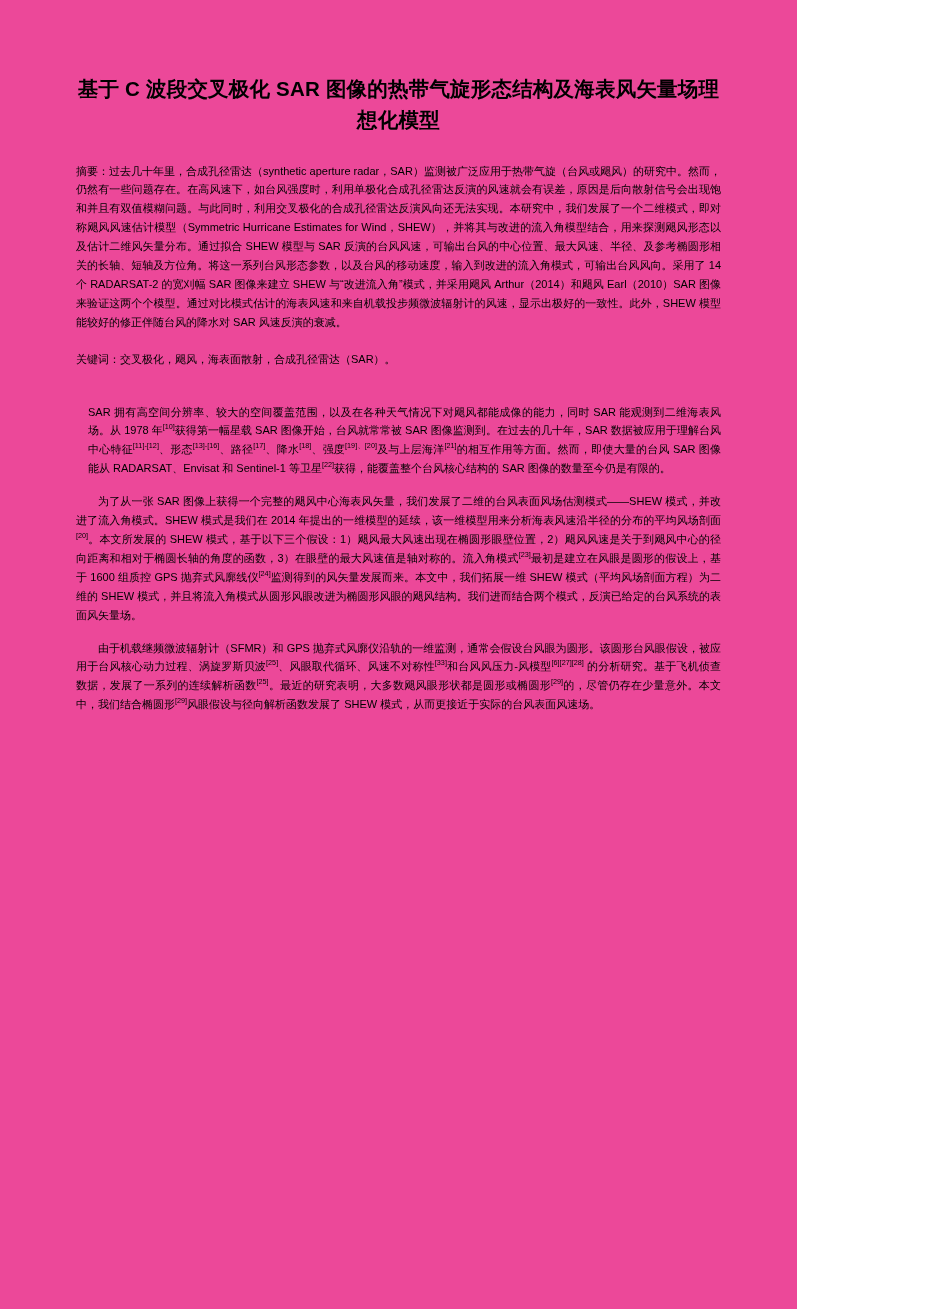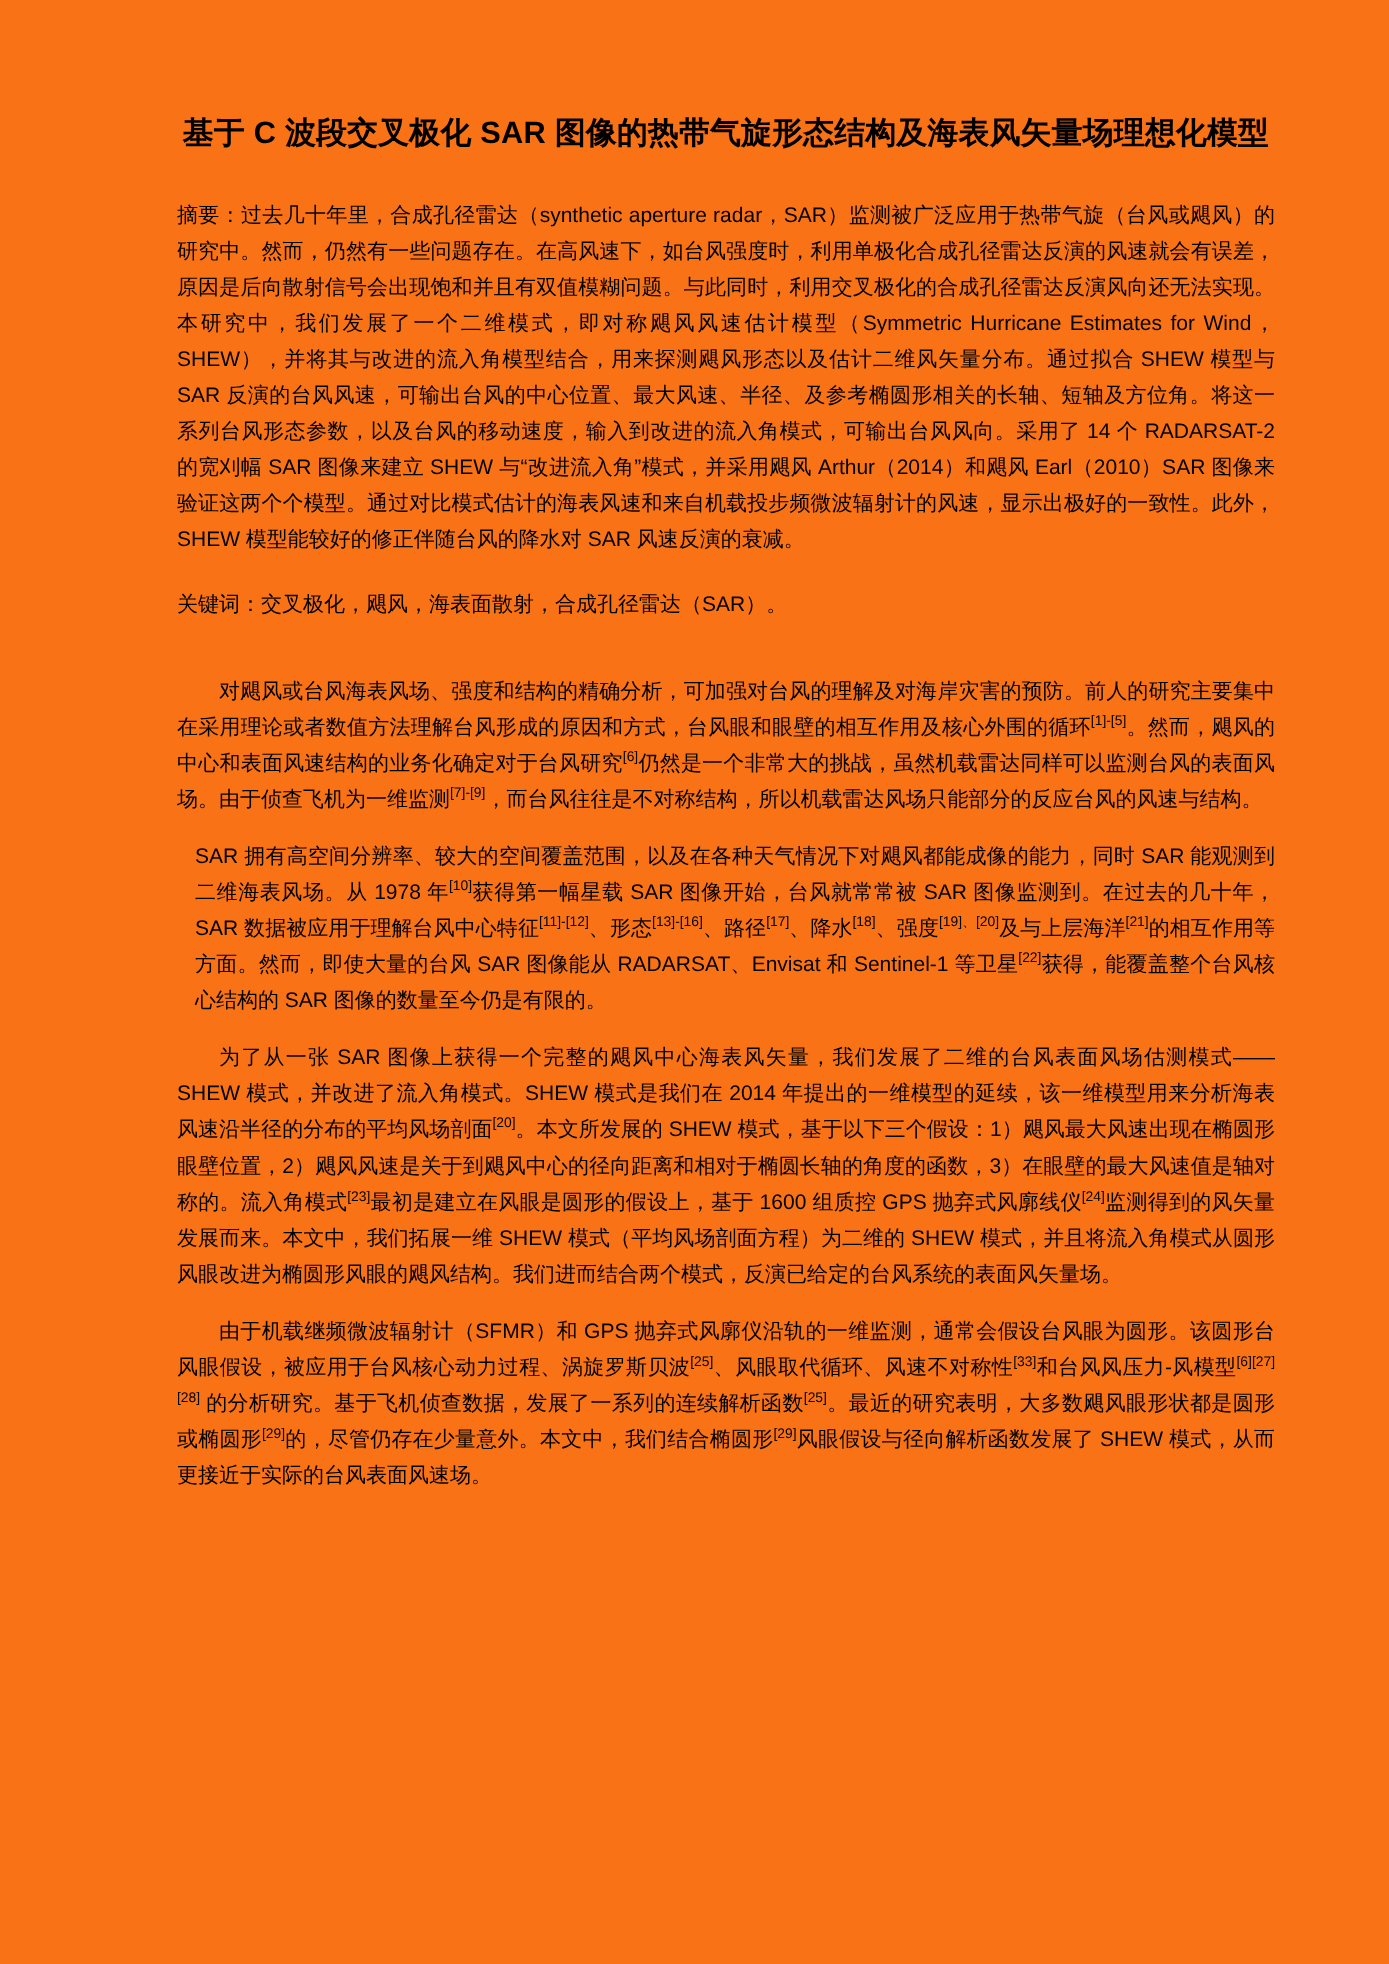--- a/index.html
+++ b/index.html
@@ -7,38 +7,38 @@
     padding: 0;
     background: #ffffff;
   }
   body {
     width: 926px;
     height: 1309px;
     font-family: "Liberation Sans", "DejaVu Sans", sans-serif;
     color: #000000;
   }
   .page {
-    width: 926px;
+    width: 797px;
     height: 1309px;
     box-sizing: border-box;
-    padding: 58px 76px 40px 118px;
+    padding: 58px 76px 40px 76px;
     position: relative;
-    background: #f97316;
+    background: #ec4899;
   }
   .title {
     font-size: 20.5px;
     font-weight: bold;
     text-align: center;
     line-height: 1.5;
     margin: 16px 0 26px 0;
     letter-spacing: 0.2px;
   }
   p {
     margin: 0 0 14px 0;
-    font-size: 14px;
+    font-size: 11px;
     line-height: 1.72;
     text-align: justify;
     text-justify: inter-ideograph;
   }
   .abstract {
     text-indent: 0;
   }
   .keywords {
     margin-top: 18px;
     margin-bottom: 34px;
@@ -67,19 +67,18 @@
 <div class="page">
 
   <h1 class="title">基于 C 波段交叉极化 SAR 图像的热带气旋形态结构及海表风矢量场理想化模型</h1>
 
   <p class="abstract">摘要：过去几十年里，合成孔径雷达（synthetic aperture radar，SAR）监测被广泛应用于热带气旋（台风或飓风）的研究中。然而，仍然有一些问题存在。在高风速下，如台风强度时，利用单极化合成孔径雷达反演的风速就会有误差，原因是后向散射信号会出现饱和并且有双值模糊问题。与此同时，利用交叉极化的合成孔径雷达反演风向还无法实现。本研究中，我们发展了一个二维模式，即对称飓风风速估计模型（Symmetric Hurricane Estimates for Wind，SHEW），并将其与改进的流入角模型结合，用来探测飓风形态以及估计二维风矢量分布。通过拟合 SHEW 模型与 SAR 反演的台风风速，可输出台风的中心位置、最大风速、半径、及参考椭圆形相关的长轴、短轴及方位角。将这一系列台风形态参数，以及台风的移动速度，输入到改进的流入角模式，可输出台风风向。采用了 14 个 RADARSAT-2 的宽刈幅 SAR 图像来建立 SHEW 与“改进流入角”模式，并采用飓风 Arthur（2014）和飓风 Earl（2010）SAR 图像来验证这两个个模型。通过对比模式估计的海表风速和来自机载投步频微波辐射计的风速，显示出极好的一致性。此外，SHEW 模型能较好的修正伴随台风的降水对 SAR 风速反演的衰减。</p>
 
   <p class="keywords">关键词：交叉极化，飓风，海表面散射，合成孔径雷达（SAR）。</p>
 
 
   <div id="section-body">
-      <p class="body-par">对飓风或台风海表风场、强度和结构的精确分析，可加强对台风的理解及对海岸灾害的预防。前人的研究主要集中在采用理论或者数值方法理解台风形成的原因和方式，台风眼和眼壁的相互作用及核心外围的循环<sup>[1]-[5]</sup>。然而，飓风的中心和表面风速结构的业务化确定对于台风研究<sup>[6]</sup>仍然是一个非常大的挑战，虽然机载雷达同样可以监测台风的表面风场。由于侦查飞机为一维监测<sup>[7]-[9]</sup>，而台风往往是不对称结构，所以机载雷达风场只能部分的反应台风的风速与结构。</p>
       <p class="body-par noindent">SAR 拥有高空间分辨率、较大的空间覆盖范围，以及在各种天气情况下对飓风都能成像的能力，同时 SAR 能观测到二维海表风场。从 1978 年<sup>[10]</sup>获得第一幅星载 SAR 图像开始，台风就常常被 SAR 图像监测到。在过去的几十年，SAR 数据被应用于理解台风中心特征<sup>[11]-[12]</sup>、形态<sup>[13]-[16]</sup>、路径<sup>[17]</sup>、降水<sup>[18]</sup>、强度<sup>[19]、[20]</sup>及与上层海洋<sup>[21]</sup>的相互作用等方面。然而，即使大量的台风 SAR 图像能从 RADARSAT、Envisat 和 Sentinel-1 等卫星<sup>[22]</sup>获得，能覆盖整个台风核心结构的 SAR 图像的数量至今仍是有限的。</p>
       <p class="body-par">为了从一张 SAR 图像上获得一个完整的飓风中心海表风矢量，我们发展了二维的台风表面风场估测模式——SHEW 模式，并改进了流入角模式。SHEW 模式是我们在 2014 年提出的一维模型的延续，该一维模型用来分析海表风速沿半径的分布的平均风场剖面<sup>[20]</sup>。本文所发展的 SHEW 模式，基于以下三个假设：1）飓风最大风速出现在椭圆形眼壁位置，2）飓风风速是关于到飓风中心的径向距离和相对于椭圆长轴的角度的函数，3）在眼壁的最大风速值是轴对称的。流入角模式<sup>[23]</sup>最初是建立在风眼是圆形的假设上，基于 1600 组质控 GPS 抛弃式风廓线仪<sup>[24]</sup>监测得到的风矢量发展而来。本文中，我们拓展一维 SHEW 模式（平均风场剖面方程）为二维的 SHEW 模式，并且将流入角模式从圆形风眼改进为椭圆形风眼的飓风结构。我们进而结合两个模式，反演已给定的台风系统的表面风矢量场。</p>
       <p class="body-par">由于机载继频微波辐射计（SFMR）和 GPS 抛弃式风廓仪沿轨的一维监测，通常会假设台风眼为圆形。该圆形台风眼假设，被应用于台风核心动力过程、涡旋罗斯贝波<sup>[25]</sup>、风眼取代循环、风速不对称性<sup>[33]</sup>和台风风压力-风模型<sup>[6][27][28]</sup> 的分析研究。基于飞机侦查数据，发展了一系列的连续解析函数<sup>[25]</sup>。最近的研究表明，大多数飓风眼形状都是圆形或椭圆形<sup>[29]</sup>的，尽管仍存在少量意外。本文中，我们结合椭圆形<sup>[29]</sup>风眼假设与径向解析函数发展了 SHEW 模式，从而更接近于实际的台风表面风速场。</p>
     </div>
 
 </div>
 
 </body></html>

